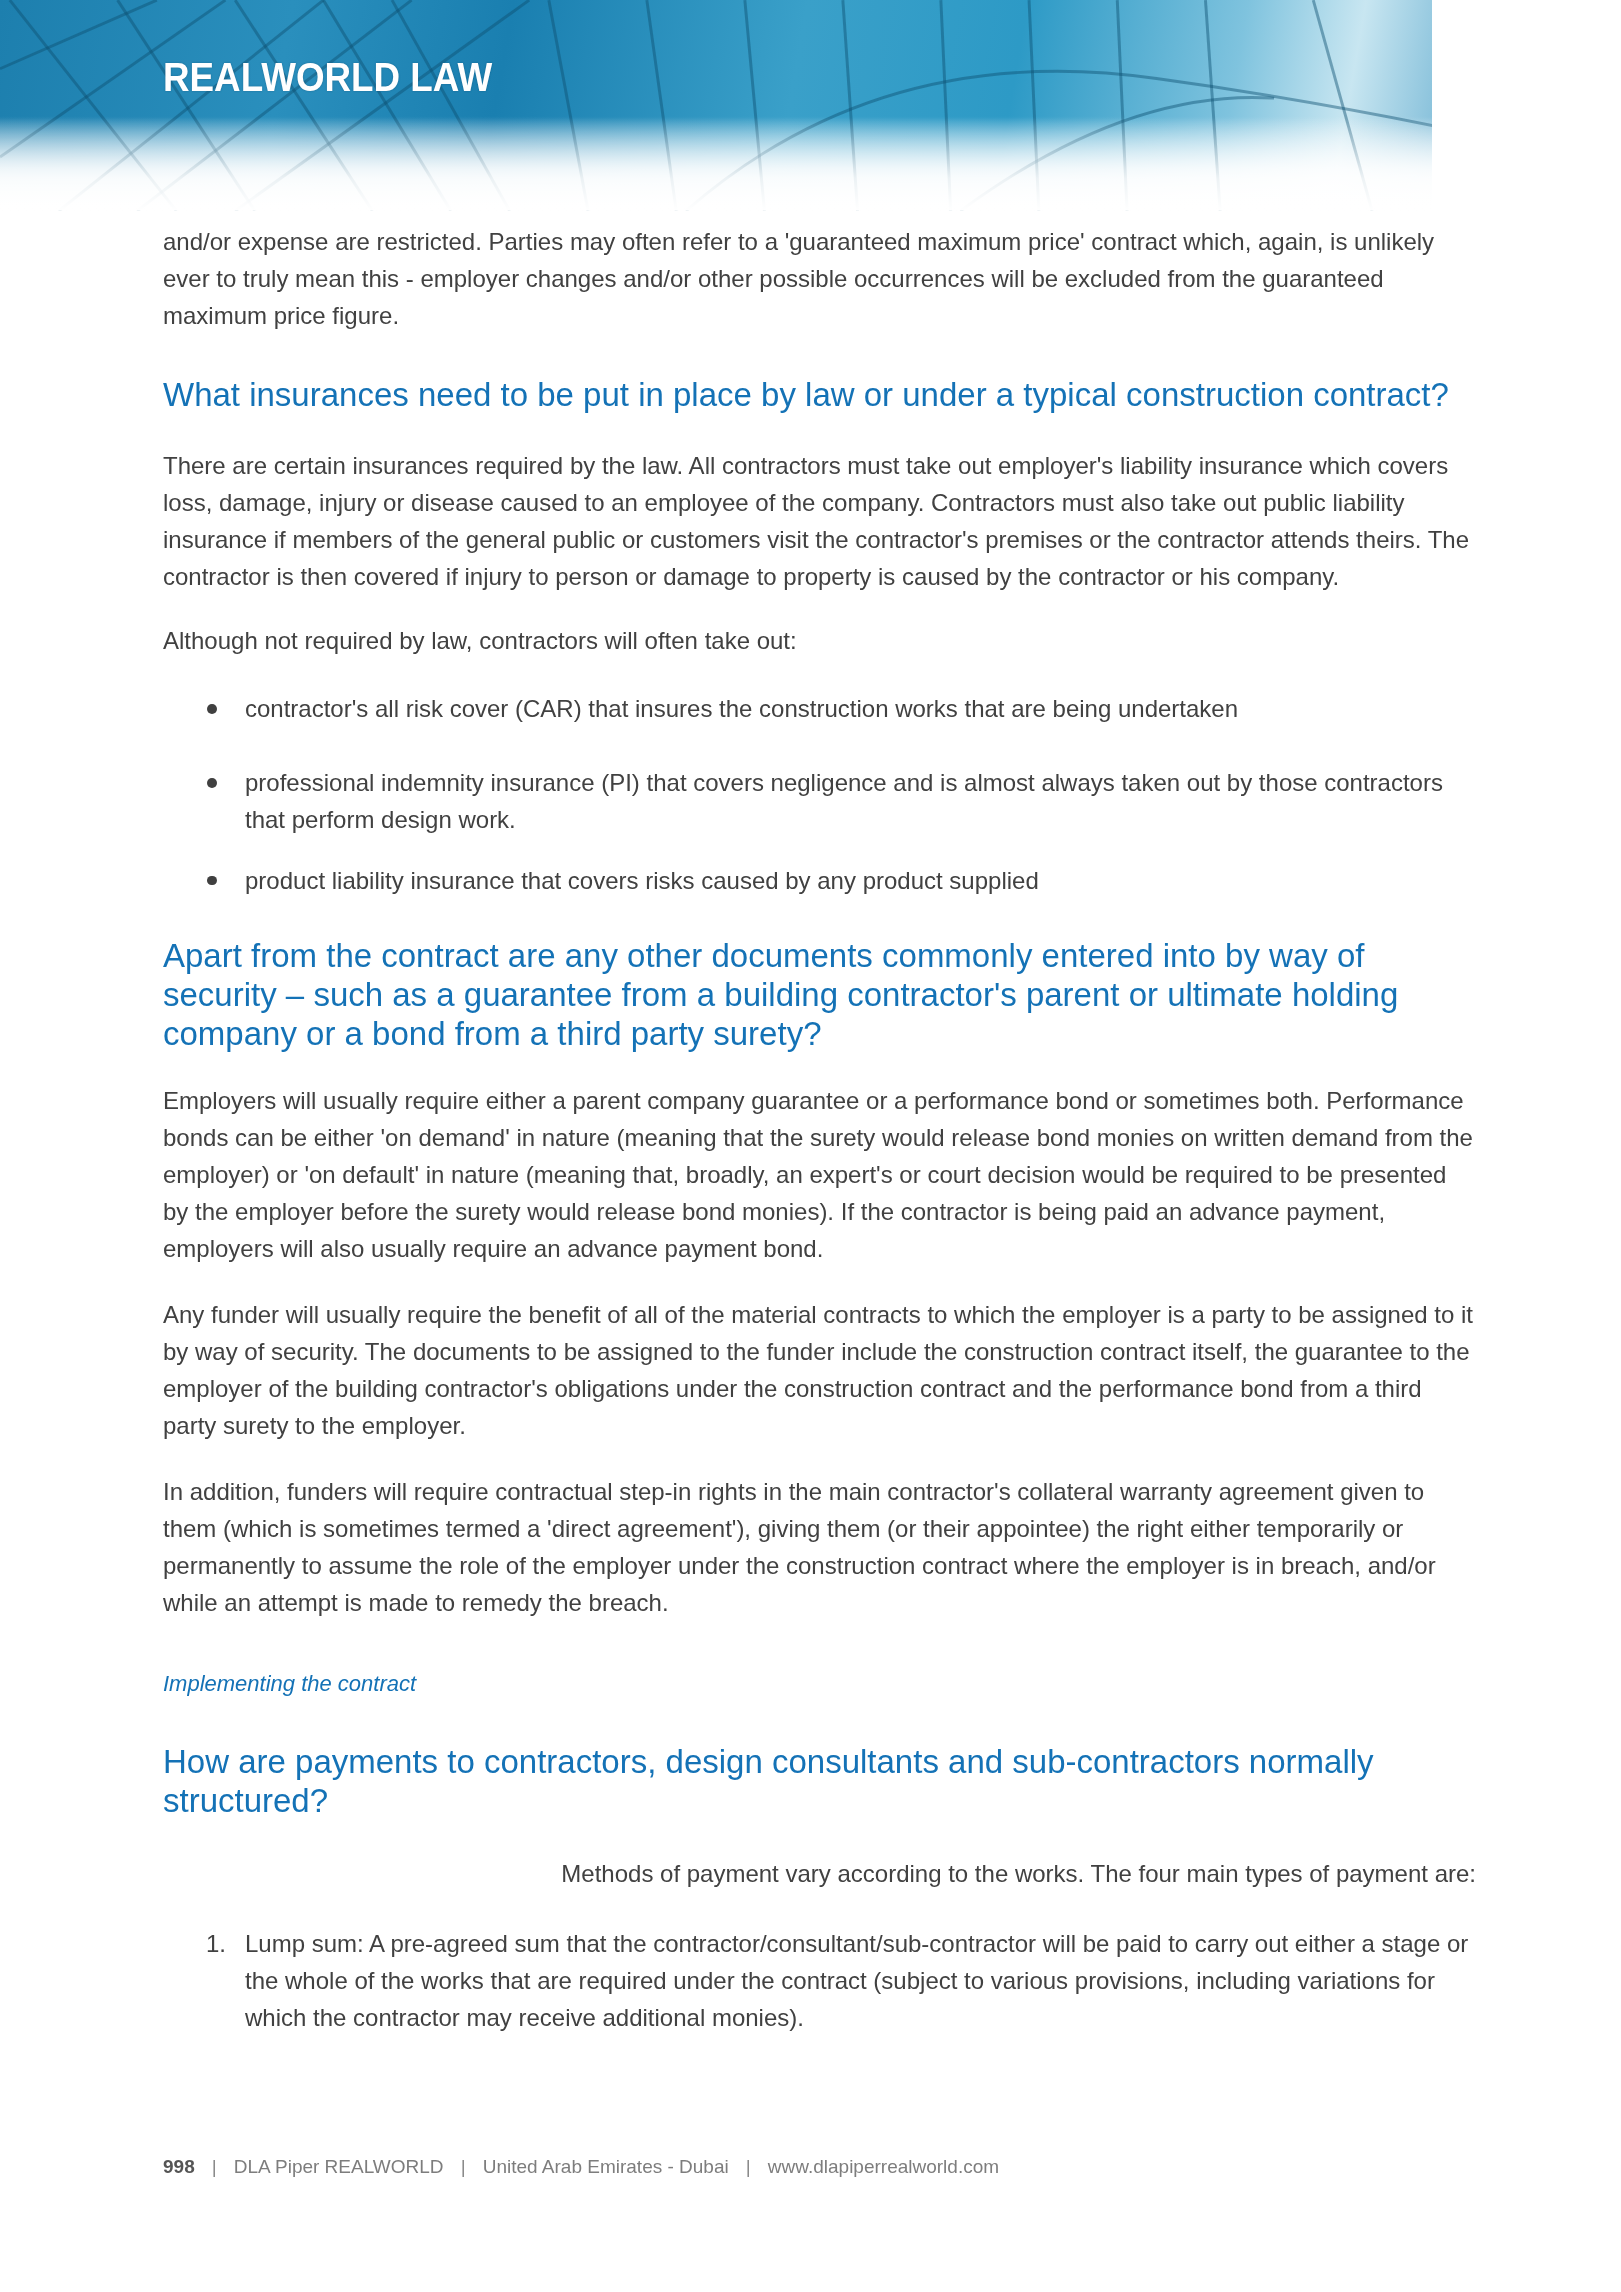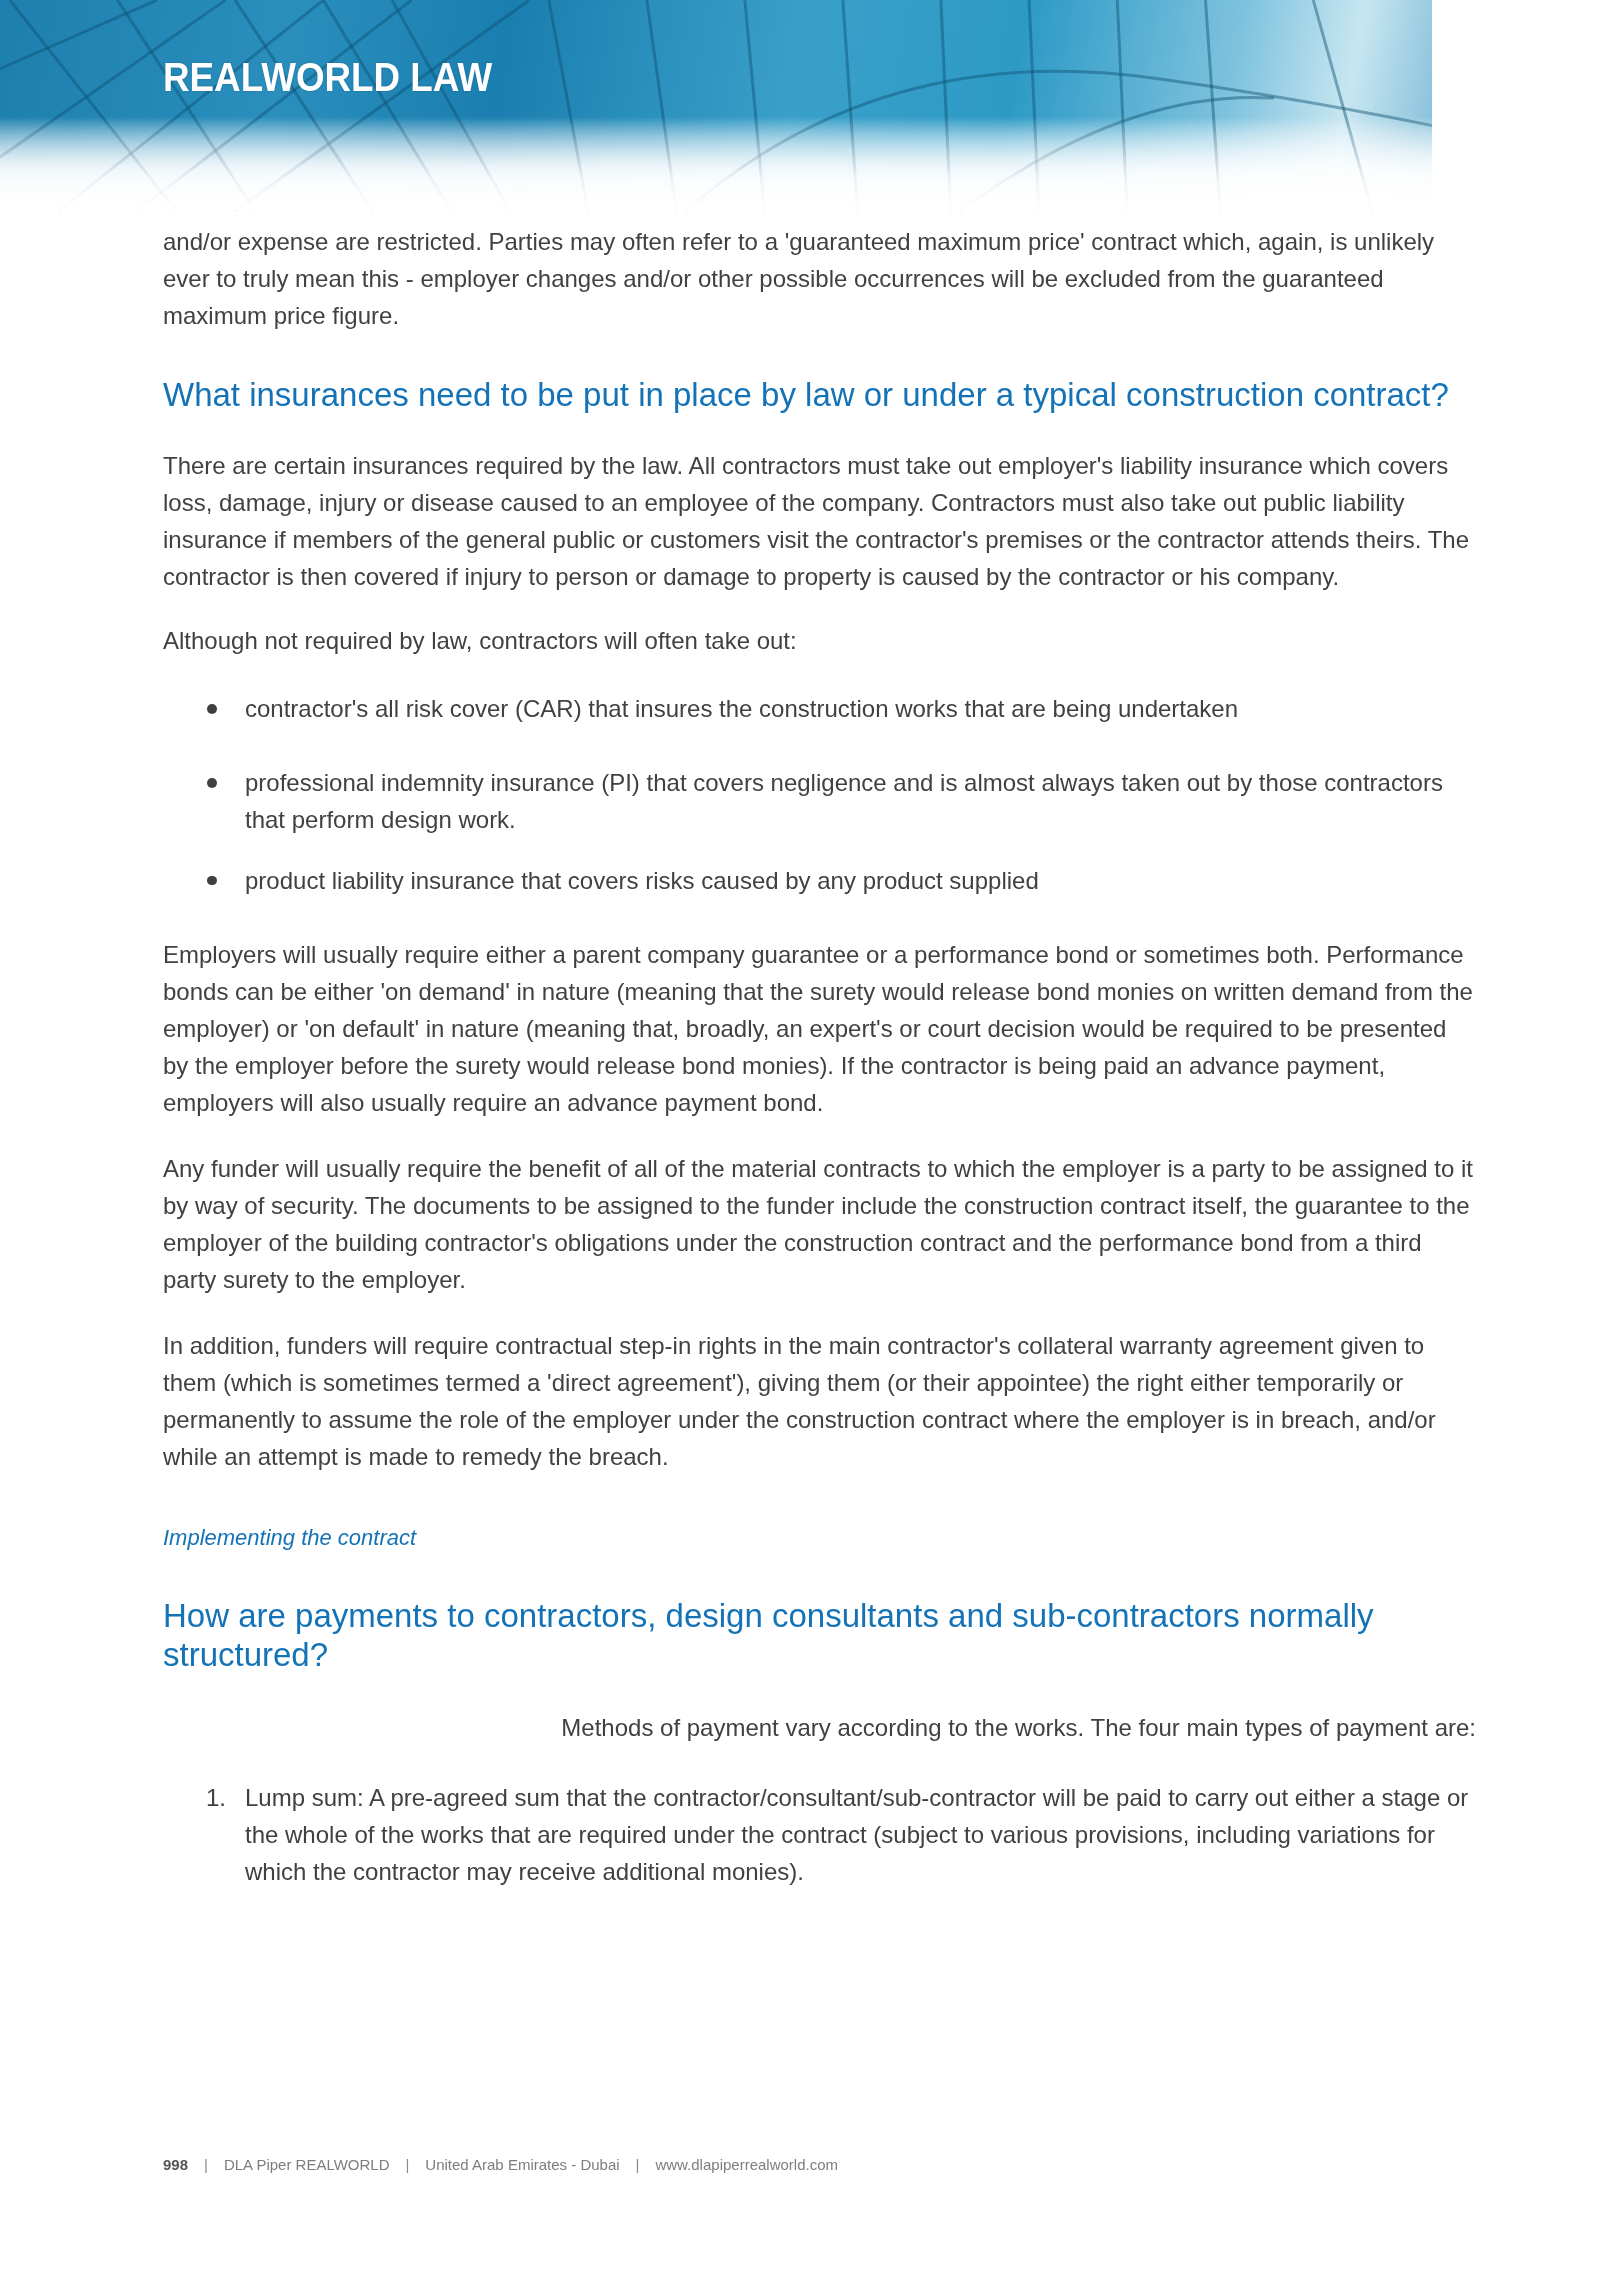--- a/index.html
+++ b/index.html
@@ -93,21 +93,21 @@
     }
     ol.numbered li .num {
       position: absolute;
       left: 43px;
       top: 0;
     }
     .footer {
       position: absolute;
       left: 163px;
       top: 2156px;
-      font-size: 15px;
+      font-size: 19px;
       color: #7d7d7d;
       white-space: nowrap;
       text-align: right;
     }
     .footer .page { font-weight: bold; color: #555555; }
     .footer .sep { margin: 0 11.8px; color: #8a8a8a; }
   </style>
 </head>
 <body>
 
@@ -171,20 +171,21 @@
     <li style="margin-bottom:23.5px;">
       <span class="dot"></span>
       <span>professional indemnity insurance (PI) that covers negligence and is almost always taken out by those contractors that perform design work.</span>
     </li>
     <li>
       <span class="dot"></span>
       <span>product liability insurance that covers risks caused by any product supplied</span>
     </li>
   </ul>
 
+  <div class="q" style="margin-bottom:29px;">Apart from the contract are any other documents commonly entered into by way of security – such as a guarantee from a building contractor's parent or ultimate holding company or a bond from a third party surety?</div>
 
   <p class="body">Employers will usually require either a parent company guarantee or a performance bond or sometimes both. Performance bonds can be either 'on demand' in nature (meaning that the surety would release bond monies on written demand from the employer) or 'on default' in nature (meaning that, broadly, an expert's or court decision would be required to be presented by the employer before the surety would release bond monies). If the contractor is being paid an advance payment, employers will also usually require an advance payment bond.</p>
   <p class="body">Any funder will usually require the benefit of all of the material contracts to which the employer is a party to be assigned to it by way of security. The documents to be assigned to the funder include the construction contract itself, the guarantee to the employer of the building contractor's obligations under the construction contract and the performance bond from a third party surety to the employer.</p>
   <p class="body" style="margin-bottom:43px;">In addition, funders will require contractual step-in rights in the main contractor's collateral warranty agreement given to them (which is sometimes termed a 'direct agreement'), giving them (or their appointee) the right either temporarily or permanently to assume the role of the employer under the construction contract where the employer is in breach, and/or while an attempt is made to remedy the breach.</p>
 
   <div class="sub">Implementing the contract</div>
 
   <div class="q" style="margin-bottom:35px;">How are payments to contractors, design consultants and sub-contractors normally structured?</div>
 
   <p class="body" style="margin-bottom:33px;text-align:right;">Methods of payment vary according to the works. The four main types of payment are:</p>

